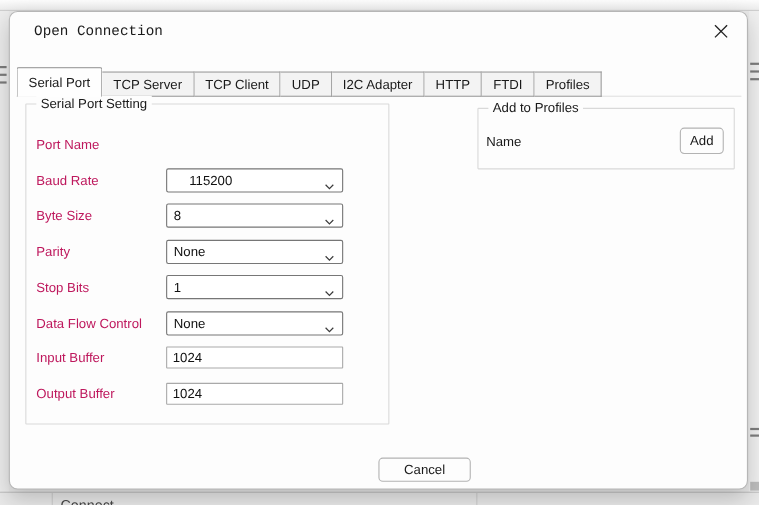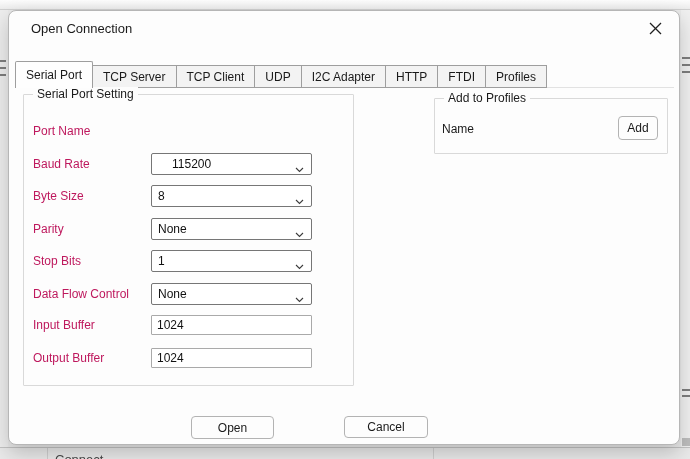--- a/index.html
+++ b/index.html
@@ -15,21 +15,21 @@
   .bottom-strip{position:absolute;left:0;top:447px;width:690px;height:12px;
     background:#e9e9e9;border-top:1px solid #c2c2c2;overflow:hidden;}
   .bottom-vline{position:absolute;top:0;width:1px;height:12px;background:#cfcfcf;}
   .bg-partial-text{position:absolute;left:55px;top:4px;font-size:13px;color:#474747;}
 
   
   .dialog{position:absolute;left:8px;top:10px;width:672px;height:435px;
     background:#fdfdfd;border:1px solid #b6b6b6;border-radius:8px;
     box-shadow:0 8px 20px rgba(0,0,0,.20);}
   .titlebar{position:absolute;left:0;top:0;width:100%;height:38px;}
-  .title-text{position:absolute;left:22px;top:10px;font-size:13px;color:#1a1a1a;}
+  .title-text{position:absolute;left:22px;top:10px;font-size:13px;color:#1a1a1a;font-family:Liberation Mono, monospace;}
   .close-btn{position:absolute;right:6px;top:4px;width:36px;height:30px;border:none;
     background:transparent;display:flex;align-items:center;justify-content:center;cursor:pointer;}
 
   
   .tabline{position:absolute;left:6px;top:76px;width:659px;height:1px;background:#e2e2e2;}
   .tabs{position:absolute;left:6px;top:50px;display:flex;align-items:flex-end;}
   .tab{height:23px;margin-top:4px;padding:0 10px;display:flex;align-items:center;
     font-size:12px;color:#1a1a1a;background:#f3f3f3;border:1px solid #9e9e9e;
     border-left-width:0;cursor:pointer;position:relative;}
   .tab:first-child{border-left-width:1px;}
@@ -174,16 +174,15 @@
 
     <span class="field-label" style="top:336px;">Output Buffer</span>
     <input class="textbox" style="top: 337px;" value="1024">
 
     <div class="groupbox" style="left:425px;top:87px;width:234px;height:56px;">
       <span class="groupbox-label">Add to Profiles</span>
     </div>
     <span class="name-label">Name</span>
     <button class="btn add-btn">Add</button>
 
-    <button class="btn open-btn">Open</button>
     <button class="btn cancel-btn">Cancel</button>
   </div>
 </div>
 
 </body></html>

